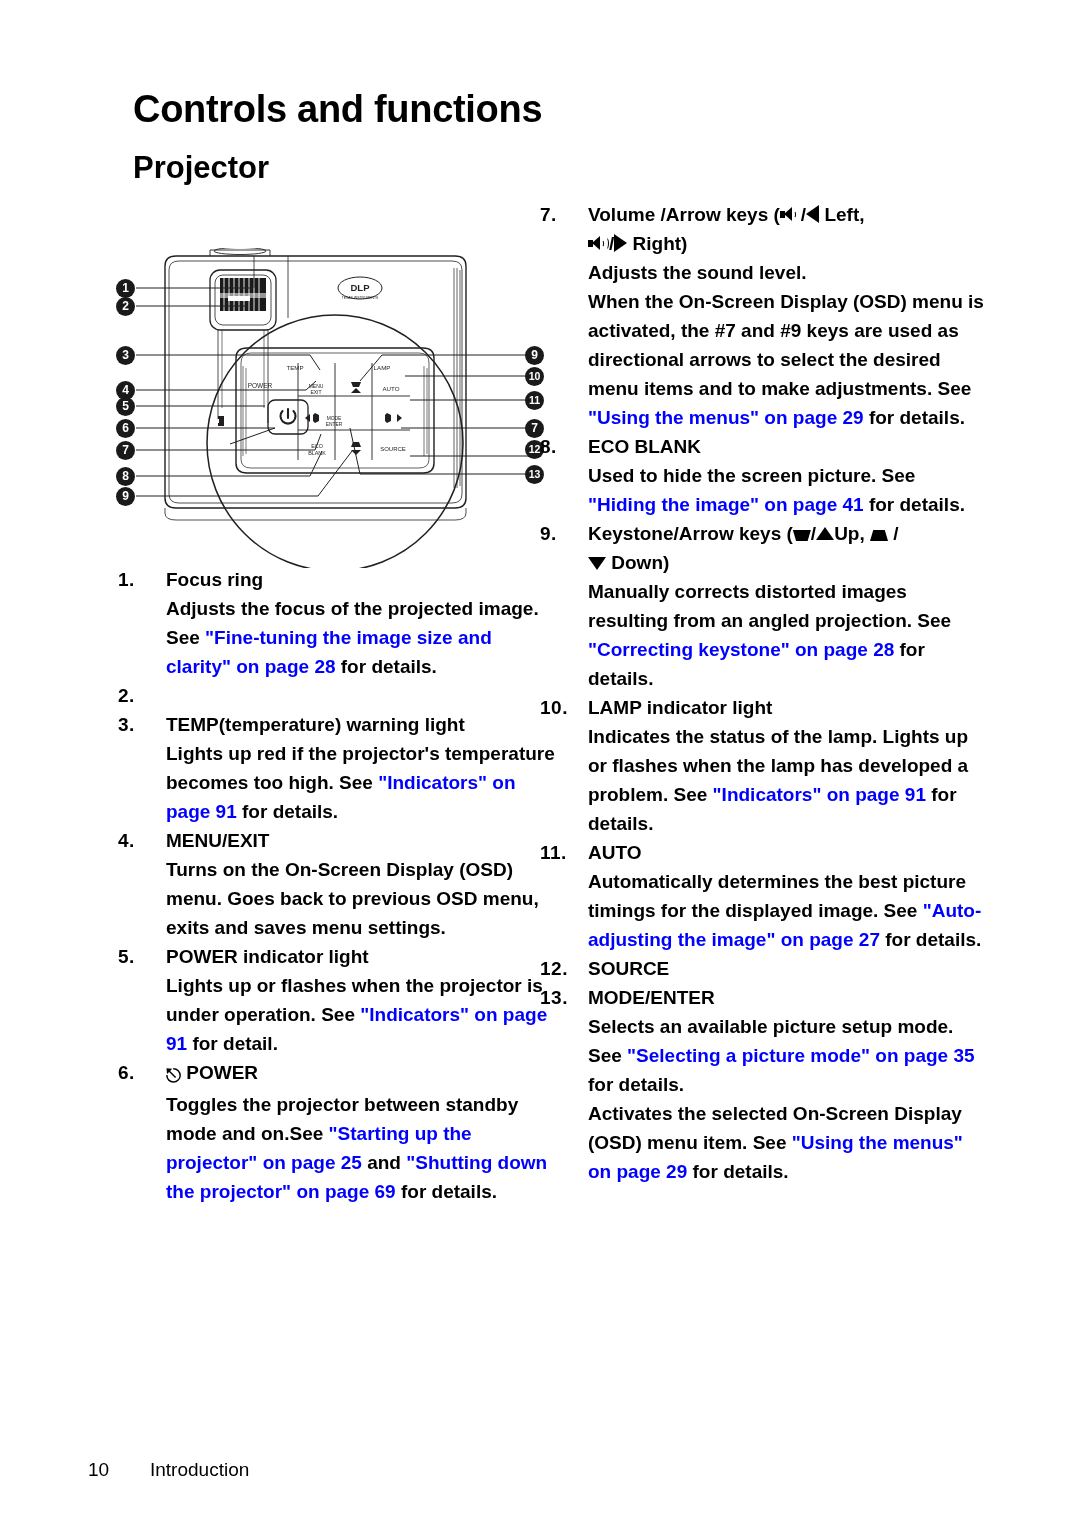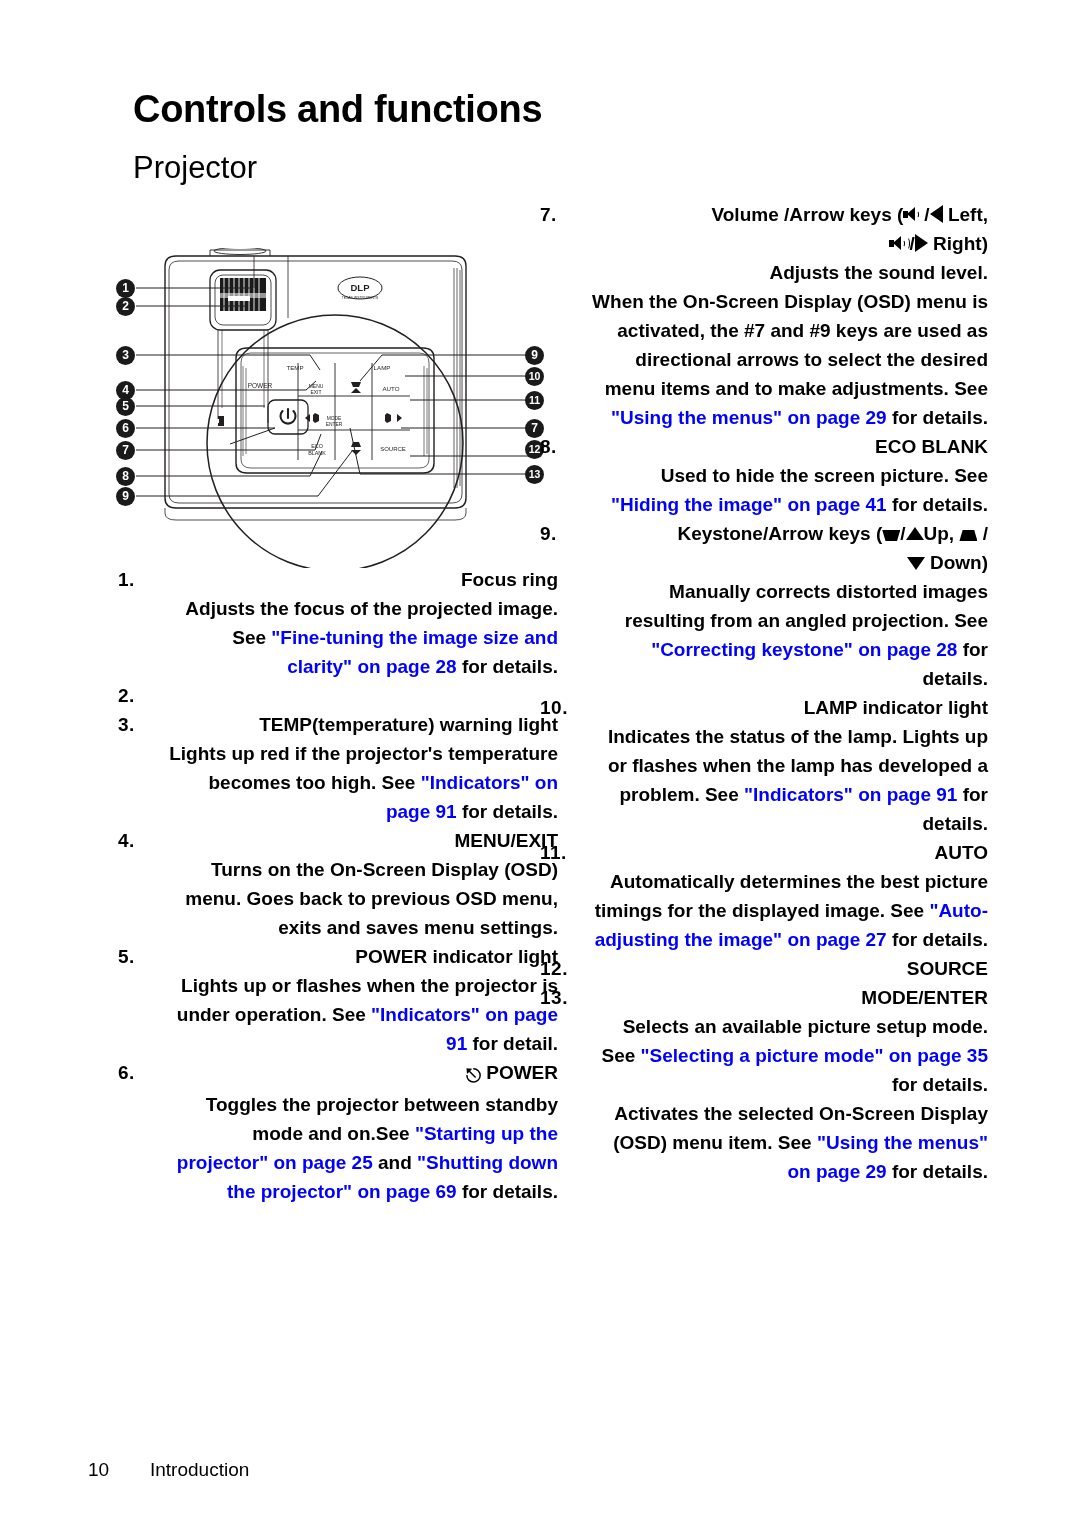--- a/index.html
+++ b/index.html
@@ -23,39 +23,39 @@
     font-size: 38px;
     font-weight: bold;
     letter-spacing: -0.3px;
     color: #000;
     white-space: nowrap;
   }
   .h-sub {
     position: absolute;
     left: 133px; top: 150px;
     font-size: 31px;
-    font-weight: normal;
+    font-weight: bold;
     color: #000;
     white-space: nowrap;
   }
 
   
   .col-left  { position: absolute; left: 118px; top: 565px; width: 440px; }
   .col-right { position: absolute; left: 540px; top: 200px; width: 448px; }
 
   .item { display: flex; align-items: flex-start; margin-bottom: 0px; }
   .item-num {
     width: 48px;
     flex: 0 0 48px;
     font-size: 19px;
     font-weight: bold;
     line-height: 29px;
     letter-spacing: 0.5px;
   }
-  .item-body { flex: 1 1 auto; text-align: right; }
+  .item-body { flex: 1 1 auto; }
   .item-head {
     font-size: 19px;
     font-weight: bold;
     line-height: 29px;
   }
   .item-desc {
     font-size: 19px;
     line-height: 29px;
     font-weight: bold;
   }

